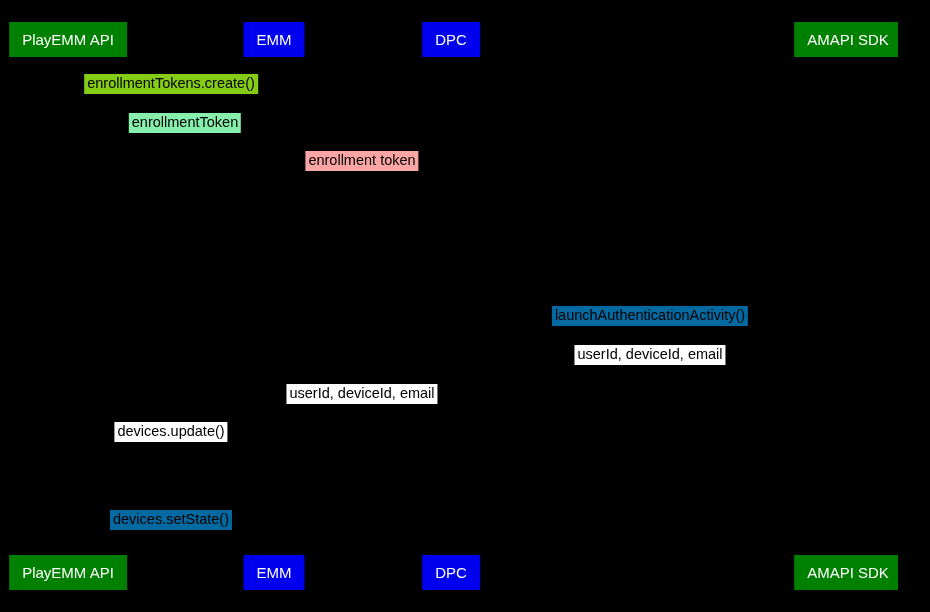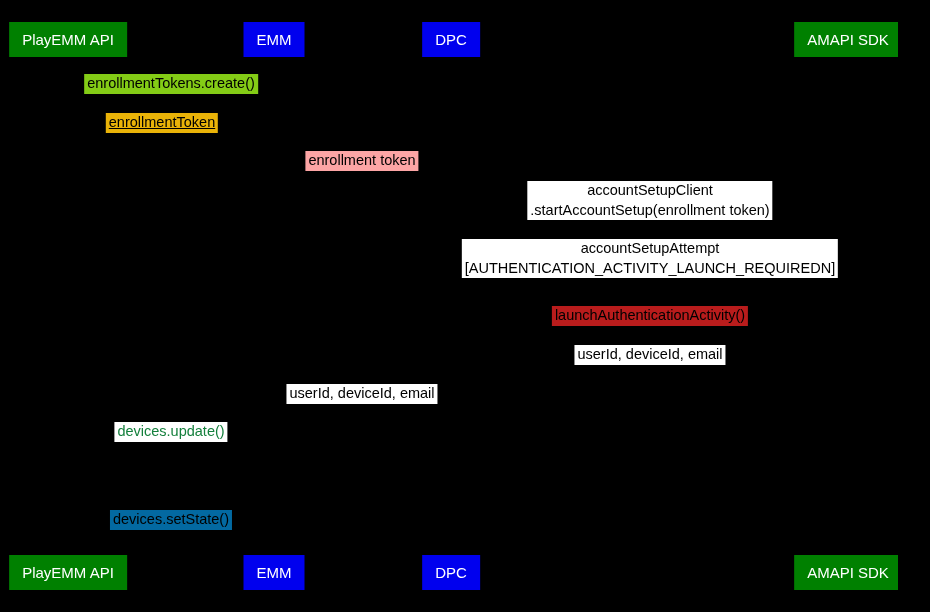--- a/index.html
+++ b/index.html
@@ -56,24 +56,20 @@
     <div class="participant" style="left: 274px; top: 22px; background: rgb(0, 0, 238);">EMM</div>
     <div class="participant" style="left: 274px; top: 555px; background: rgb(0, 0, 238);">EMM</div>
     <div class="lifeline" style="left: 274px;"></div>
     <div class="participant" style="left: 451px; top: 22px; background: rgb(0, 0, 238);">DPC</div>
     <div class="participant" style="left: 451px; top: 555px; background: rgb(0, 0, 238);">DPC</div>
     <div class="lifeline" style="left: 451px;"></div>
     <div class="participant" style="left: 848px; top: 22px; background: rgb(0, 128, 0);">AMAPI SDK</div>
     <div class="participant" style="left: 848px; top: 555px; background: rgb(0, 128, 0);">AMAPI SDK</div>
     <div class="lifeline" style="left: 848px;"></div>
     <div class="msg" style="left: 171px; top: 74px; background: #84cc16; color: rgb(0, 0, 0);">enrollmentTokens.create()</div>
-    <div class="msg" style="left: 162px; top: 113px; background: #eab308; color: rgb(0, 0, 0); text-decoration: underline;">enrollmentToken</div>
+    <div class="msg" style="left: 185px; top: 113px; background: #86efac; color: rgb(0, 0, 0);">enrollmentToken</div>
     <div class="msg" style="left: 362px; top: 151px; background: #fca5a5; color: rgb(0, 0, 0);">enrollment token</div>
-    <div class="msg" style="left: 650px; top: 181px; background: rgb(255, 255, 255); color: rgb(0, 0, 0);">accountSetupClient
-.startAccountSetup(enrollment token)</div>
-    <div class="msg" style="left: 650px; top: 239px; background: rgb(255, 255, 255); color: rgb(0, 0, 0);">accountSetupAttempt
-[AUTHENTICATION_ACTIVITY_LAUNCH_REQUIREDN]</div>
-    <div class="msg" style="left: 650px; top: 306px; background: #b91c1c; color: rgb(0, 0, 0);">launchAuthenticationActivity()</div>
+    <div class="msg" style="left: 650px; top: 306px; background: #0369a1; color: rgb(0, 0, 0);">launchAuthenticationActivity()</div>
     <div class="msg" style="left: 650px; top: 345px; background: rgb(255, 255, 255); color: rgb(0, 0, 0);">userId, deviceId, email</div>
     <div class="msg" style="left: 362px; top: 384px; background: rgb(255, 255, 255); color: rgb(0, 0, 0);">userId, deviceId, email</div>
-    <div class="msg" style="left: 171px; top: 422px; background: rgb(255, 255, 255); color: #15803d;">devices.update()</div>
+    <div class="msg" style="left: 171px; top: 422px; background: rgb(255, 255, 255); color: #000000;">devices.update()</div>
     <div class="msg" style="left: 171px; top: 510px; background: #0369a1; color: rgb(0, 0, 0);">devices.setState()</div>
   </div>
 
 </body></html>

